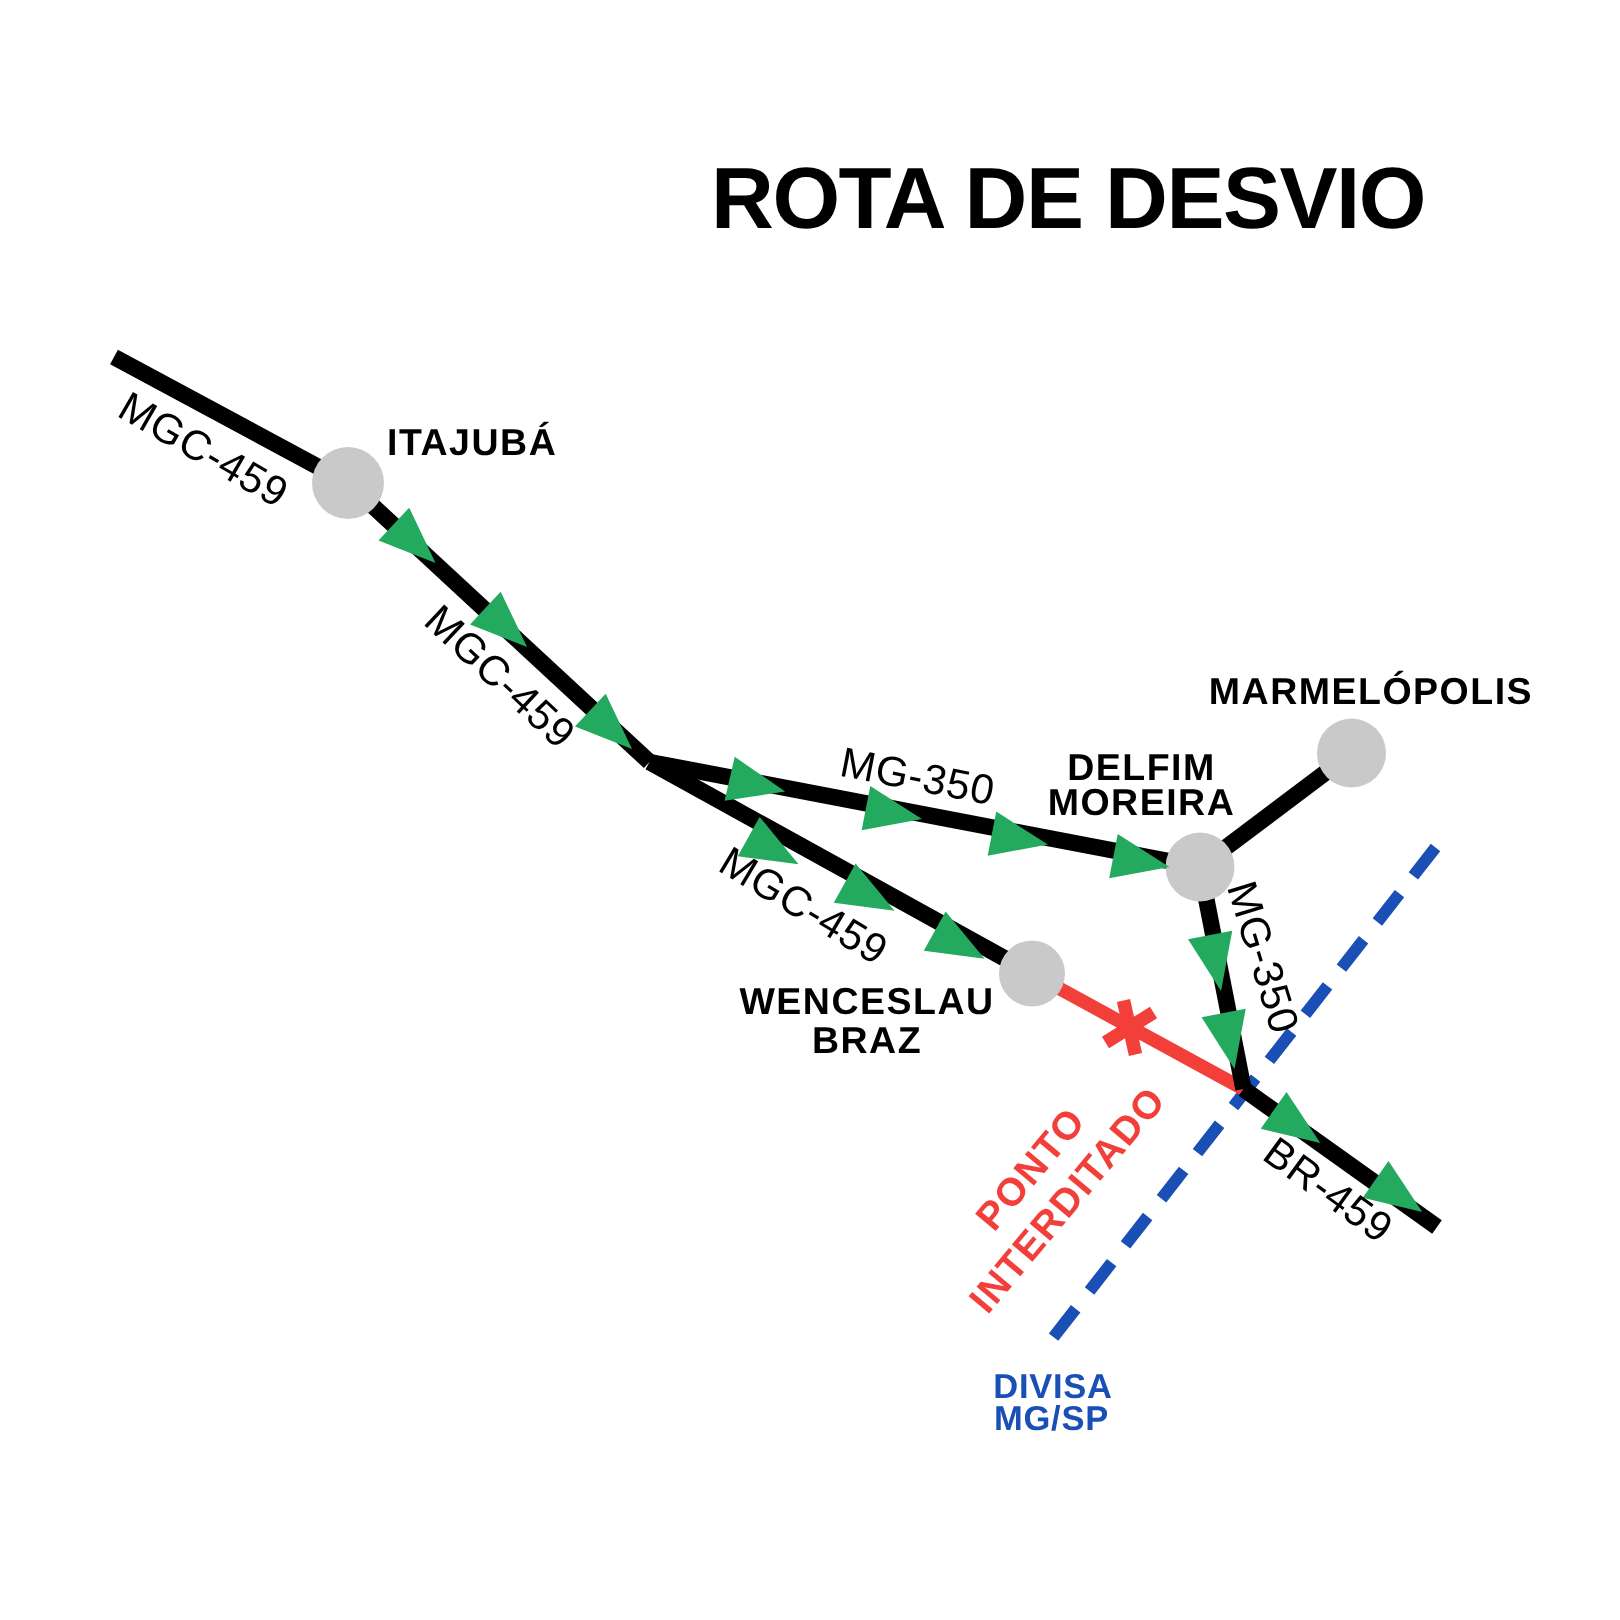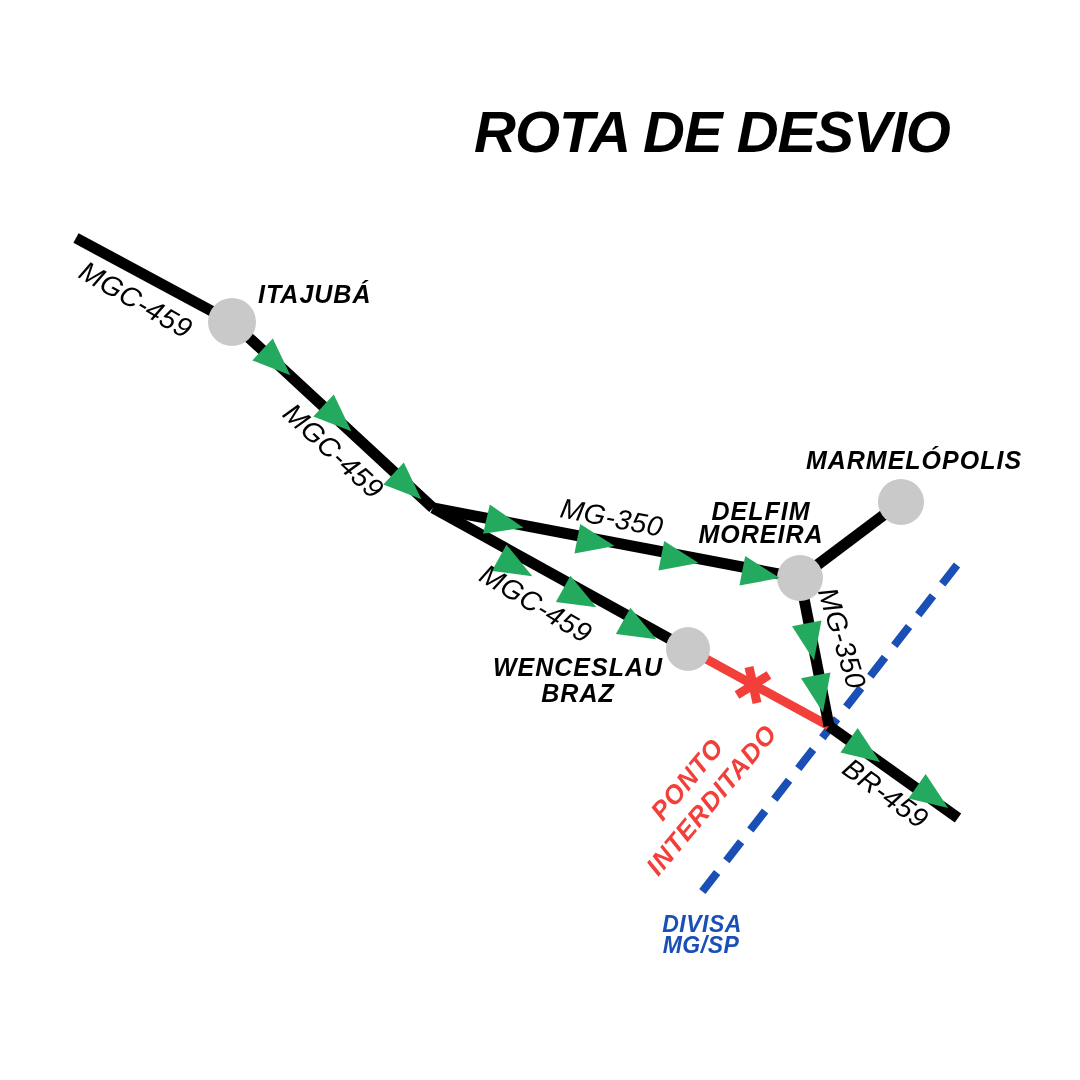--- a/index.html
+++ b/index.html
@@ -4,21 +4,21 @@
 <style>
   html, body {
     margin: 0;
     padding: 0;
     background: #ffffff;
     width: 1080px;
     height: 1080px;
     overflow: hidden;
     font-family: "Liberation Sans", sans-serif;
   }
-  #canvas { position: relative; width: 1024px; height: 1080px; font-style: italic; }
+  #canvas { position: relative; width: 1024px; height: 1080px; }
   svg { display: block; }
 
   .road {
     stroke: var(--road, #000);
     stroke-width: 11;
     fill: none;
     stroke-linejoin: round;
     stroke-linecap: butt;
   }
   .blocked-line {

